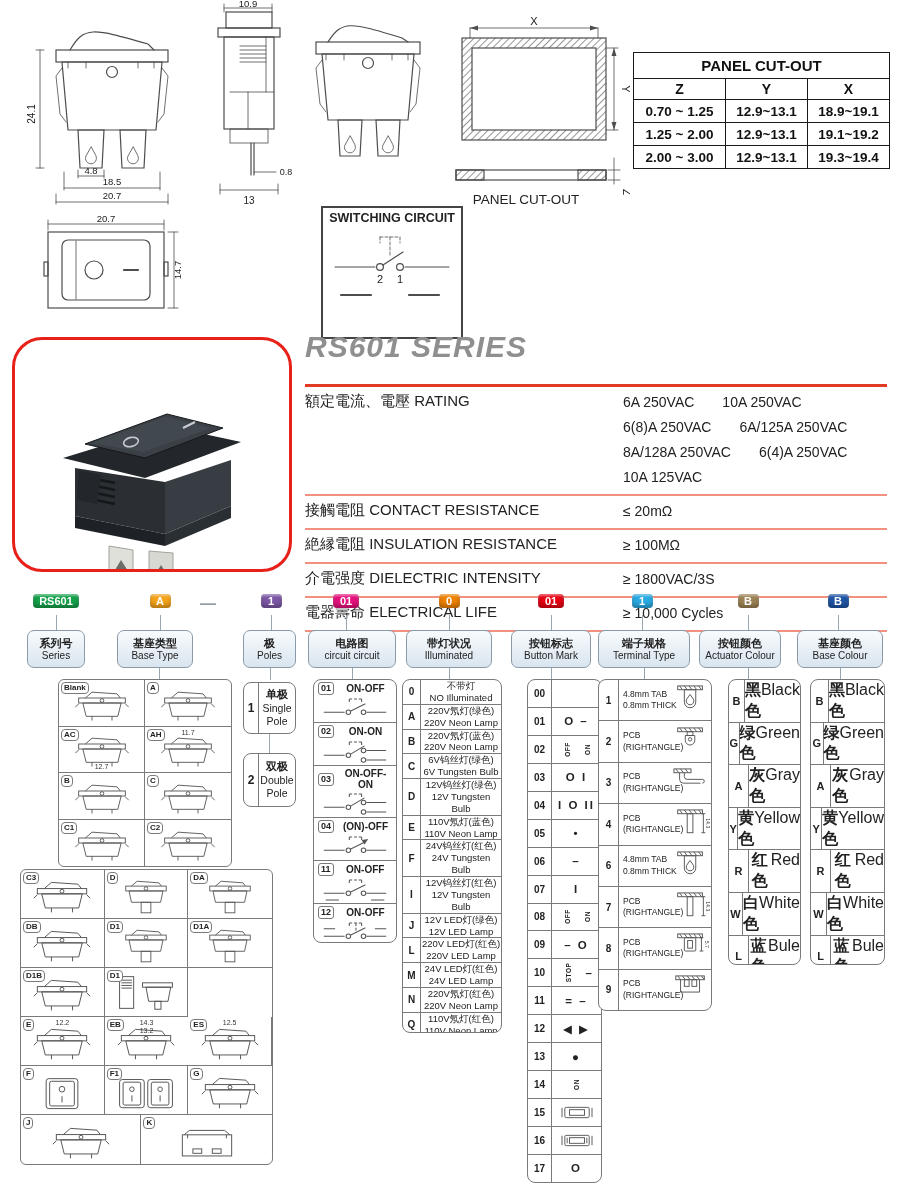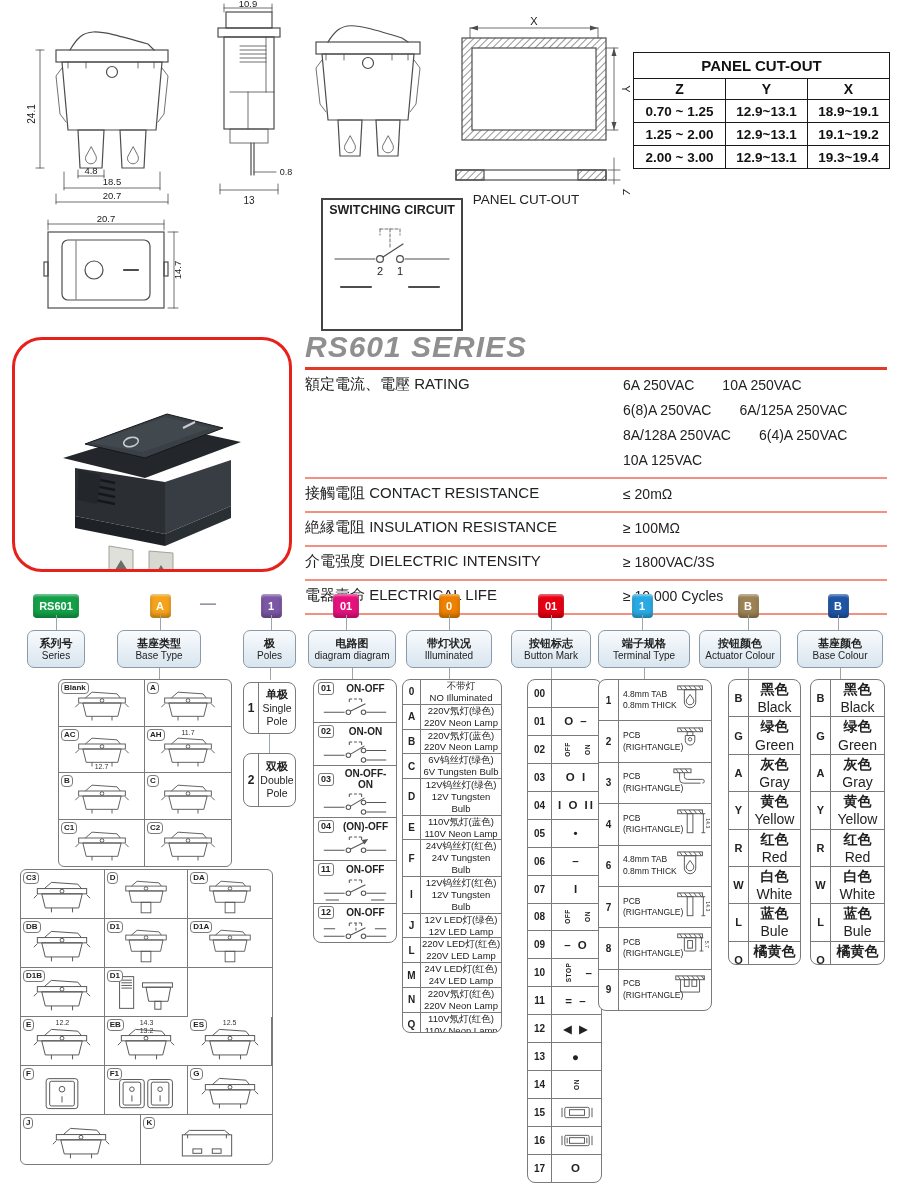--- a/index.html
+++ b/index.html
@@ -19,30 +19,30 @@
 .cutout-table td{border:1.6px solid #1a1a1a;text-align:center;font-weight:bold;color:#111;padding:0}
 .ct-title{font-size:15px;height:26px}
 .ct-h{font-size:14px;height:21px}
 .ct-d{font-size:13.5px;height:23px}
 
 .sc-box{border:2px solid #444;background:#fff}
 .sc-title{font-size:12.5px;font-weight:bold;text-align:center;padding-top:3px;color:#222}
 
 .photo-box{border:3px solid #e7211a;border-radius:30px;background:#fff;overflow:hidden}
 
-.series-title{font-size:30px;font-style:italic;font-weight:bold;color:#8f8f8f;letter-spacing:1px;margin-bottom:3px}
+.series-title{font-size:30px;font-style:italic;font-weight:bold;color:#8f8f8f;letter-spacing:1px;margin-bottom:20px}
 .spec-table{border-top:3px solid #e23b25}
 .spec-row{display:flex;border-bottom:2px solid #f29180;padding:3px 0 4px}
 .spec-label{width:318px;font-size:15px;padding-top:2px;white-space:nowrap}
 .spec-value{flex:1}
 .spec-line{font-size:14px;line-height:25px;white-space:nowrap}
 .seg{margin-right:28px}
 .seg:last-child{margin-right:0}
 
-.badge{position:absolute;top:594px;height:24px;min-width:21px;padding:0 4px;border-radius:4px;color:#fff;font-size:11px;font-weight:bold;display:flex;align-items:center;justify-content:center;box-shadow:inset 0 -3px 4px rgba(0,0,0,.28),inset 0 2px 2px rgba(255,255,255,.4)}
+.badge{position:absolute;top:594px;height:14px;min-width:21px;padding:0 4px;border-radius:4px;color:#fff;font-size:11px;font-weight:bold;display:flex;align-items:center;justify-content:center;box-shadow:inset 0 -3px 4px rgba(0,0,0,.28),inset 0 2px 2px rgba(255,255,255,.4)}
 .colbox{position:absolute;top:630px;height:38px;border:1px solid #8a9aa8;border-radius:7px;background:linear-gradient(#f8fbfd,#d9e5ef);display:flex;flex-direction:column;align-items:center;justify-content:center;text-align:center;line-height:1.15}
 .colbox .cn{font-size:11px;font-weight:bold;white-space:nowrap}
 .colbox .en{font-size:10px;white-space:nowrap}
 .conn{position:absolute;width:1px;background:#9aa6b0}
 .dash-sep{position:absolute;font-size:16px;font-weight:bold;color:#8f9aa4}
 
 .btg{position:absolute;border:1px solid #7a7a7a;border-radius:6px;background:#fff;overflow:hidden}
 .bt-row{display:flex}
 .bt-cell{position:relative;border-right:1px solid #7a7a7a;border-bottom:1px solid #7a7a7a;display:flex;align-items:flex-end;justify-content:center;padding-bottom:3px}
 .bt-cell.norb{border-right:none}
@@ -79,21 +79,21 @@
 .vtext{display:inline-block;transform:rotate(-90deg);font-size:6.5px;font-weight:bold;letter-spacing:.5px}
 svg.bmicon *{stroke:#555;fill:none;stroke-width:1}
 
 .tm-code{width:20px;font-size:10px}
 .tm-body{flex:1;position:relative;font-size:8.5px;line-height:1.35;padding:0 0 0 4px;display:flex;flex-direction:column;justify-content:center}
 .tm-icon{position:absolute;right:1px;top:50%;transform:translateY(-50%)}
 svg.tmi *{stroke:#555;fill:none;stroke-width:1}
 svg.tmi text{stroke:none;fill:#333}
 
 .cl-code{width:20px;font-size:11px}
-.cl-txt{flex:1;text-align:center;font-size:14px;line-height:1.3;display:flex;flex-direction:column;justify-content:center}
+.cl-txt{flex:1;text-align:center;font-size:16px;line-height:1.3;display:flex;justify-content:center}
 .cl-txt .cn{font-weight:bold}
 </style>
 </head>
 <body>
 
 <div class="page">
 
   <svg class="abs tech" style="left:26px;top:14px" width="170" height="198" viewBox="0 0 170 198">
     <path d="M44 36 C58 12 66 14 122 30 L128 36"></path>
     <rect x="30" y="36" width="112" height="12"></rect>
@@ -202,21 +202,21 @@
     <rect x="8" y="46" width="4" height="14"></rect>
     <rect x="128" y="46" width="4" height="14"></rect>
     <rect x="26" y="24" width="88" height="60" rx="6" stroke-width="1.5"></rect>
     <path class="thin" d="M40 25 v58"></path>
     <circle cx="58" cy="54" r="9" stroke-width="2.4"></circle>
     <path class="thick" d="M88 54 h14"></path>
     <path class="thin" d="M132 16 h10 M132 92 h10 M138 16 v76"></path>
     <text font-size="9.5" transform="rotate(-90 145 54)" x="145" y="54" text-anchor="middle">14.7</text>
   </svg>
 
-  <div class="abs sc-box" style="left:321px;top:198px;width:142px;height:133px">
+  <div class="abs sc-box" style="left:321px;top:206px;width:142px;height:133px">
     <div class="sc-title">SWITCHING CIRCUIT</div>
     <svg class="tech" width="138" height="82" viewBox="0 0 138 82">
       <path d="M12 42 h40"></path>
       <circle cx="57" cy="42" r="3.4"></circle>
       <circle cx="77" cy="42" r="3.4"></circle>
       <path d="M60 40 L80 27"></path>
       <path d="M82 42 h44"></path>
       <path class="thin" stroke-dasharray="3,2" d="M57 12 h20 M57 12 v6 M77 12 v6 M67 12 v18"></path>
       <text font-size="11" x="57" y="58" text-anchor="middle">2</text>
       <text font-size="11" x="77" y="58" text-anchor="middle">1</text>
@@ -285,37 +285,37 @@
 
   <div id="ordering">
       <div class="badge" style="left:33px;width:46px;background:#14a049">RS601</div>
       <div class="conn" style="left:56px;top:615px;height:15px"></div>
       <div class="colbox" style="left:27px;width:58px">
         <span class="cn">系列号</span>
         <span class="en">Series</span>
       </div>
       <div class="badge" style="left:149.5px;width:21px;background:#f5a31b">A</div>
       <div class="conn" style="left:160px;top:615px;height:15px"></div>
-      <div class="colbox" style="left:117px;width:84px">
+      <div class="colbox" style="left:117px;width:76px">
         <span class="cn">基座类型</span>
         <span class="en">Base Type</span>
       </div>
       <div class="conn" style="left:159px;top:668px;height:12px"></div>
       <div class="badge" style="left:260.5px;width:21px;background:#7b57a5">1</div>
       <div class="conn" style="left:271px;top:615px;height:15px"></div>
       <div class="colbox" style="left:243px;width:53px">
         <span class="cn">极</span>
         <span class="en">Poles</span>
       </div>
       <div class="conn" style="left:269.5px;top:668px;height:12px"></div>
       <div class="badge" style="left:333px;width:26px;background:#e5127d">01</div>
       <div class="conn" style="left:346px;top:615px;height:15px"></div>
       <div class="colbox" style="left:308px;width:88px">
         <span class="cn">电路图</span>
-        <span class="en">diagram diagram</span>
+        <span class="en">circuit circuit</span>
       </div>
       <div class="conn" style="left:352px;top:668px;height:12px"></div>
       <div class="badge" style="left:438.5px;width:21px;background:#ee8100">0</div>
       <div class="conn" style="left:449px;top:615px;height:15px"></div>
       <div class="colbox" style="left:406px;width:86px">
         <span class="cn">带灯状况</span>
         <span class="en">Illuminated</span>
       </div>
       <div class="conn" style="left:449px;top:668px;height:12px"></div>
       <div class="badge" style="left:538px;width:26px;background:#e60012">01</div>

